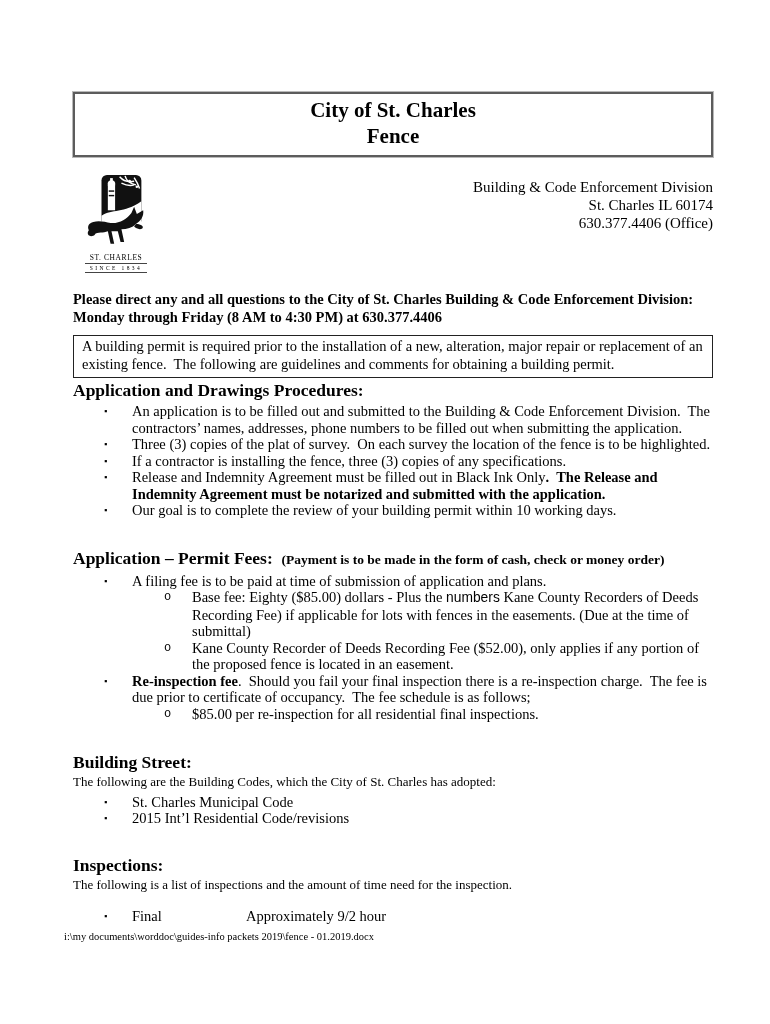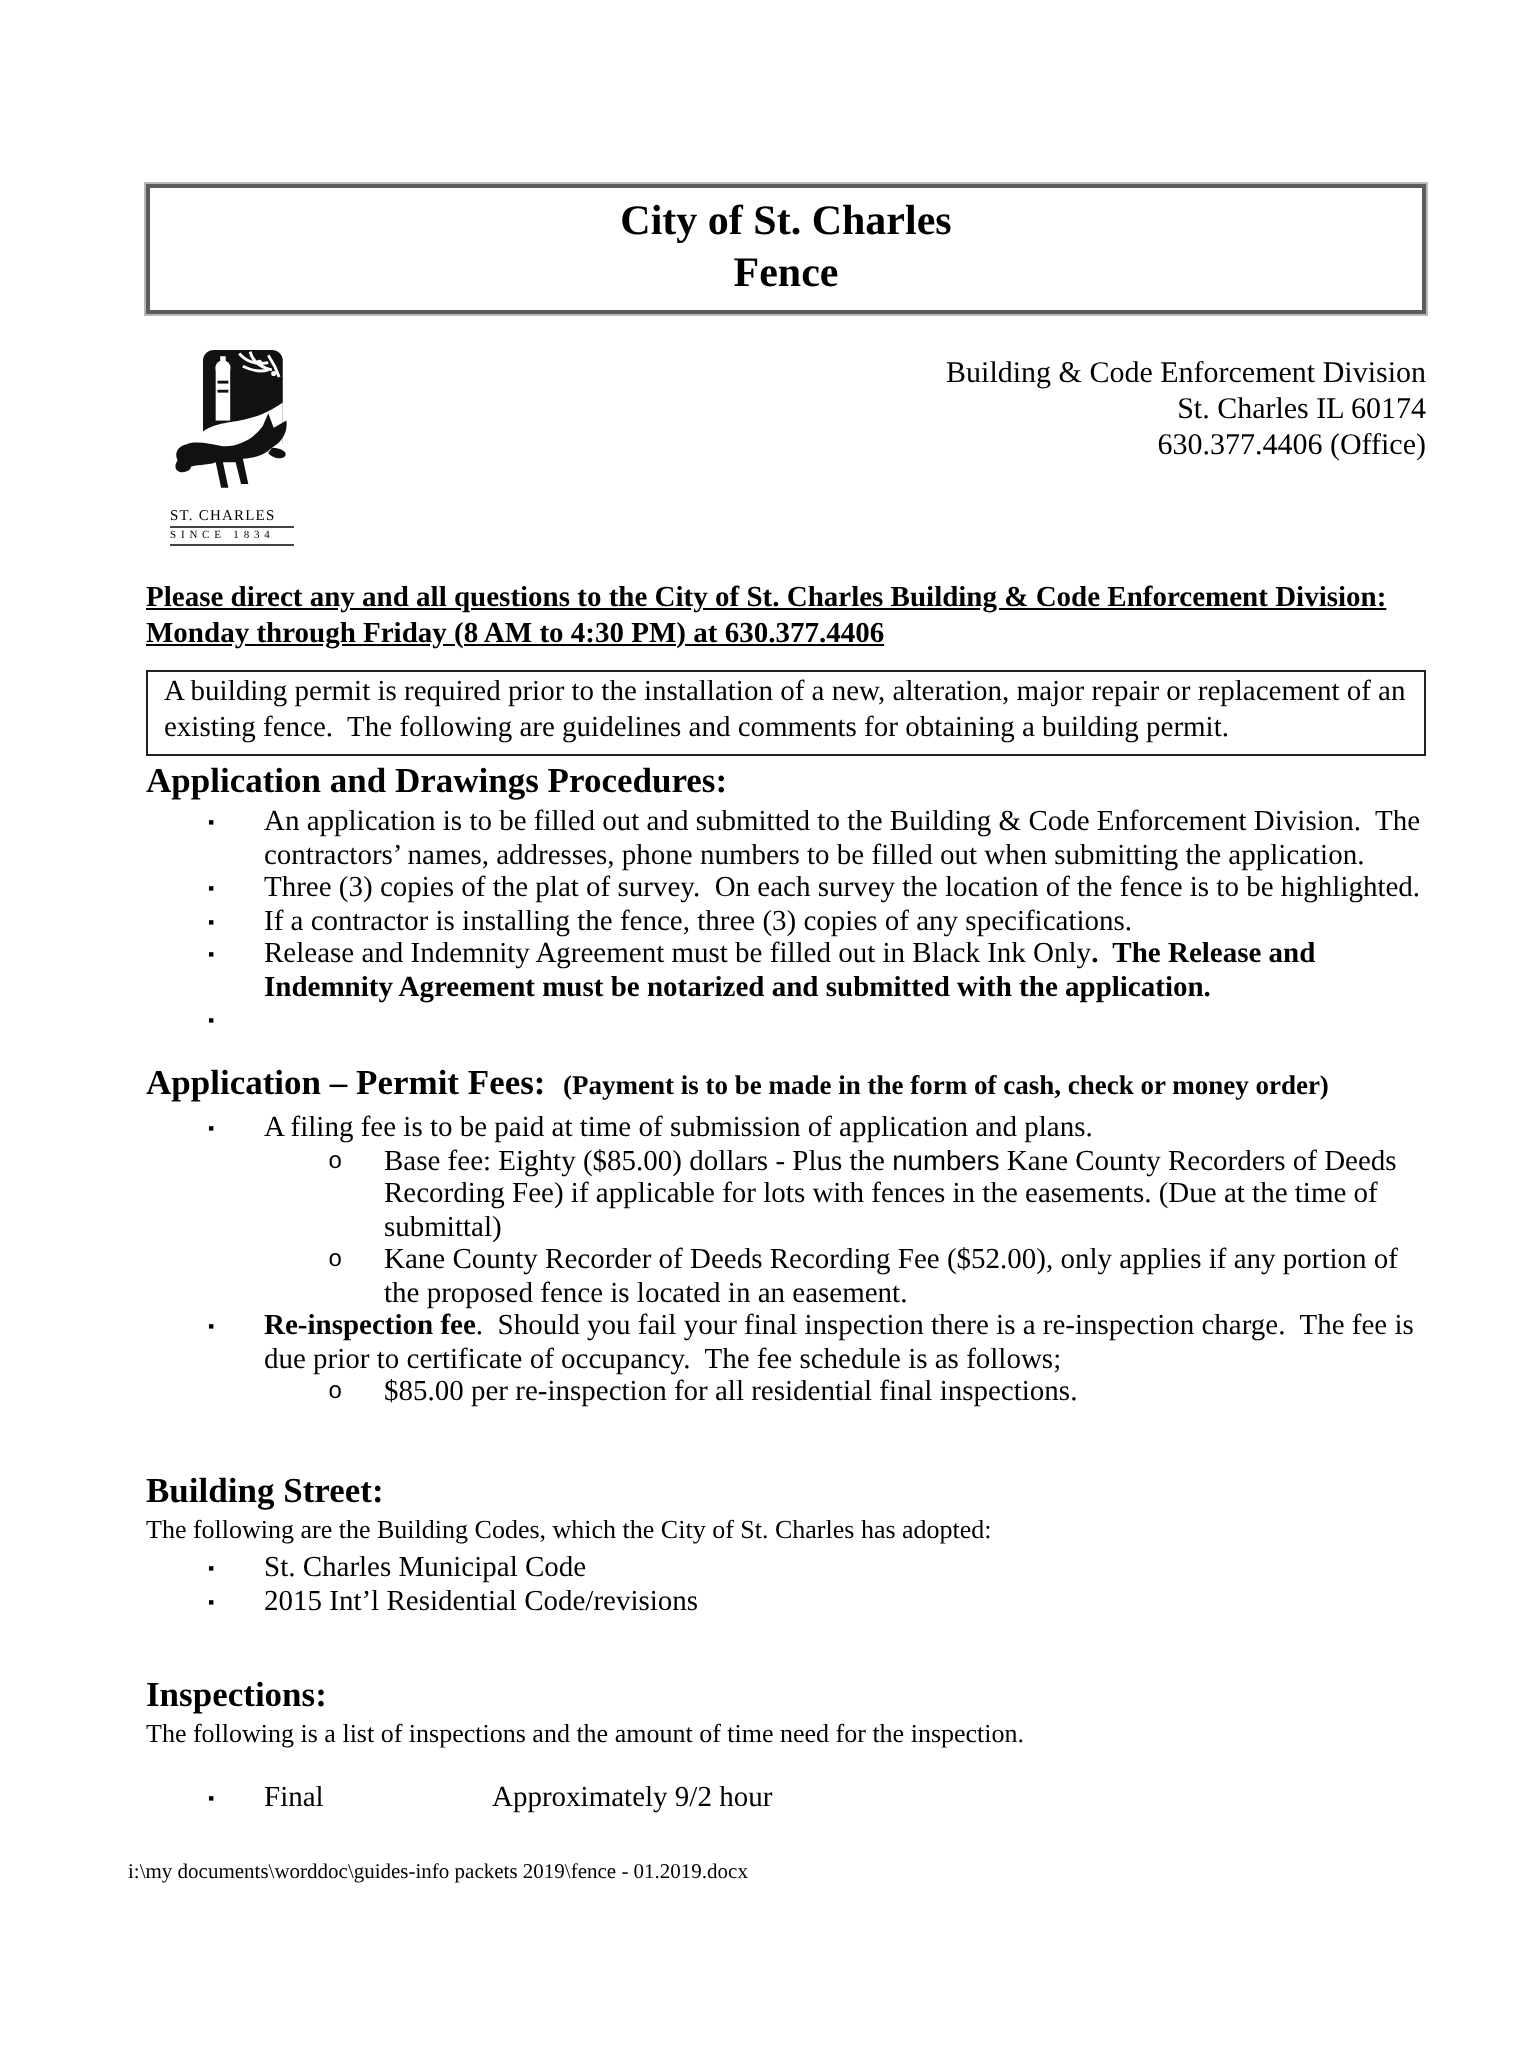--- a/index.html
+++ b/index.html
@@ -16,26 +16,26 @@
   .title-box{
     margin:92px 0 0 0;
     border:2px solid #5c5c5c;
     outline:1px solid #b9b9b9;
     padding:3px 0 6px 0;
     text-align:center;
   }
   .title-line{font-size:21px;font-weight:bold;line-height:26px;}
   
   .header-row{display:flex;justify-content:space-between;align-items:flex-start;margin-top:17px;}
-  .logo-block{margin-left:12px;width:62px;text-align:left;}
+  .logo-block{margin-left:12px;width:62px;text-align:center;}
   .logo-caption1{font-size:7.5px;letter-spacing:0.6px;border-bottom:1px solid #444;padding-bottom:1px;margin-top:1px;white-space:nowrap;}
   .logo-caption2{font-size:5.5px;letter-spacing:2.4px;border-bottom:1px solid #444;padding:1px 0 1px 0;white-space:nowrap;}
   .address-block{text-align:right;font-size:15px;line-height:18px;margin-top:4px;}
   
-  .intro{margin-top:18px;font-weight:bold;font-size:14.5px;line-height:17.5px;text-decoration:underline;}
+  .intro{margin-top:18px;font-weight:bold;font-size:14.5px;line-height:17.5px;}
   
   .notice-box{margin-top:9px;border:1.5px solid #222;padding:2px 8px 4px 8px;font-size:14.5px;line-height:17.5px;}
   
   .h2{font-size:17.5px;font-weight:bold;line-height:20px;margin:0;}
   .h2-note{font-size:13.5px;font-weight:bold;}
   .sec-procedures{margin-top:2px;}
   .sec-fees{margin-top:29px;}
   .sec-codes{margin-top:30px;}
   .sec-inspections{margin-top:28px;}
   .body-text{font-size:13px;line-height:16.5px;}
@@ -120,20 +120,21 @@
         <div class="li">
           <span class="marker">▪</span>
           <span>If a contractor is installing the fence, three (3) copies of any specifications.</span>
         </div>
         <div class="li">
           <span class="marker">▪</span>
           <span>Release and Indemnity Agreement must be filled out in Black Ink Only</span><span class="bold">.&nbsp; The Release and Indemnity Agreement must be notarized and submitted with the application.</span>
         </div>
         <div class="li">
           <span class="marker">▪</span>
+          <span>Our goal is to complete the review of your building permit within 10 working days.</span>
         </div>
       </div>
     </div>
 
     <div class="sec-fees">
       <h2 class="h2"><span>Application – Permit Fees:</span>&nbsp; <span class="h2-note">(Payment is to be made in the form of cash, check or money order)</span></h2>
       <div class="blist">
         <div class="li">
           <span class="marker">▪</span>
           <span>A filing fee is to be paid at time of submission of application and plans.</span>

